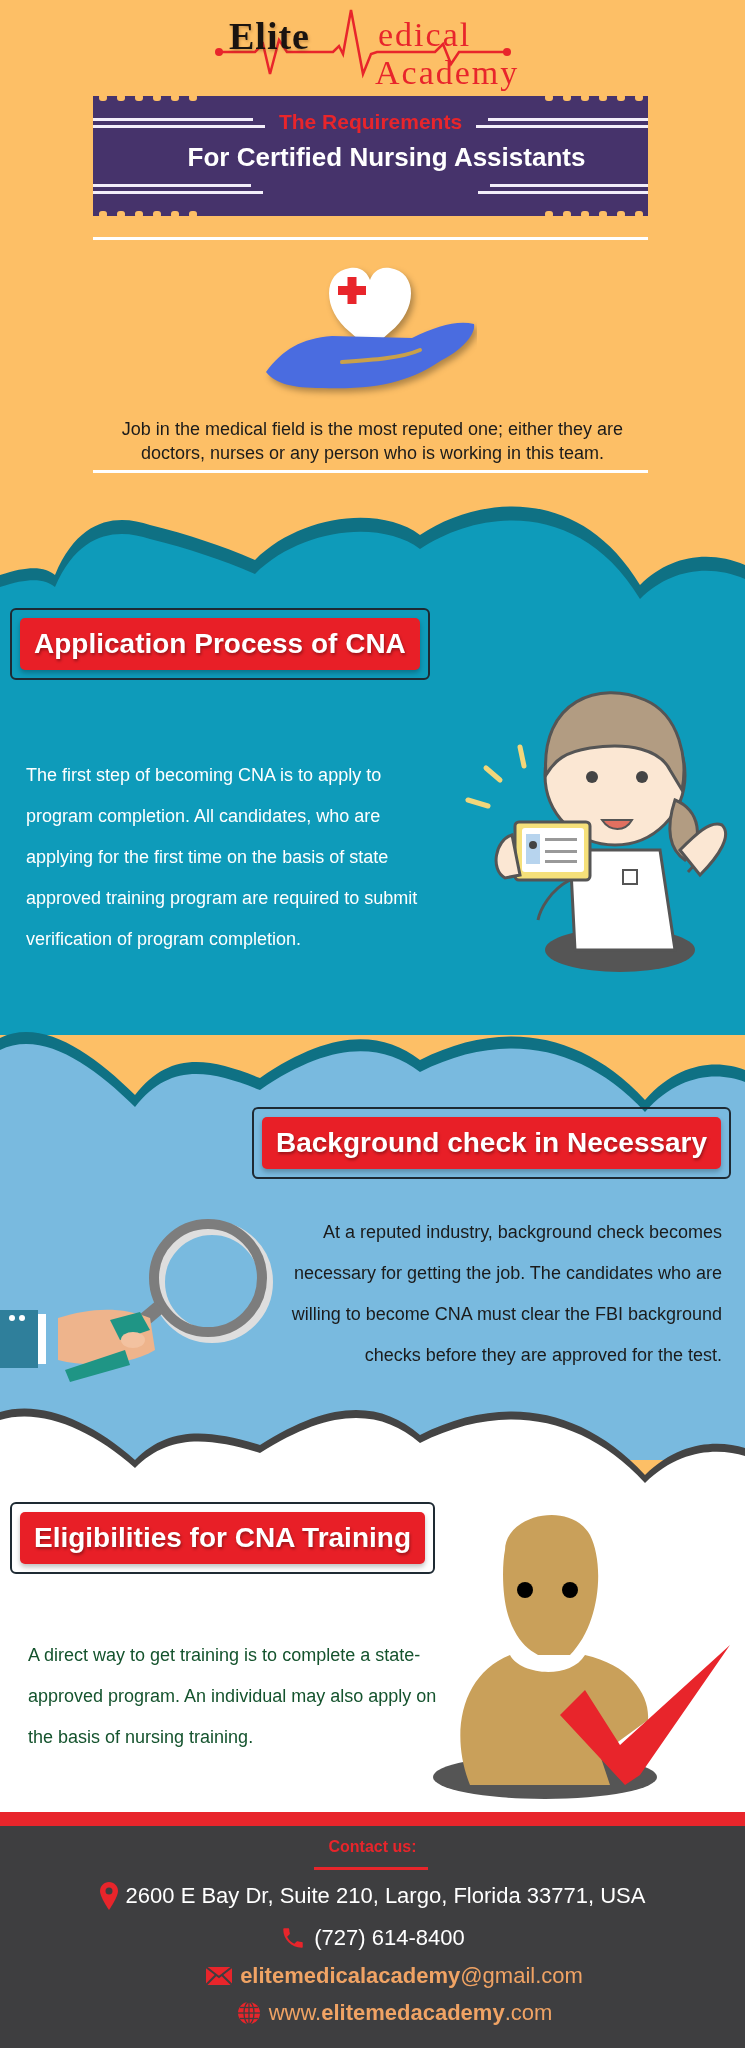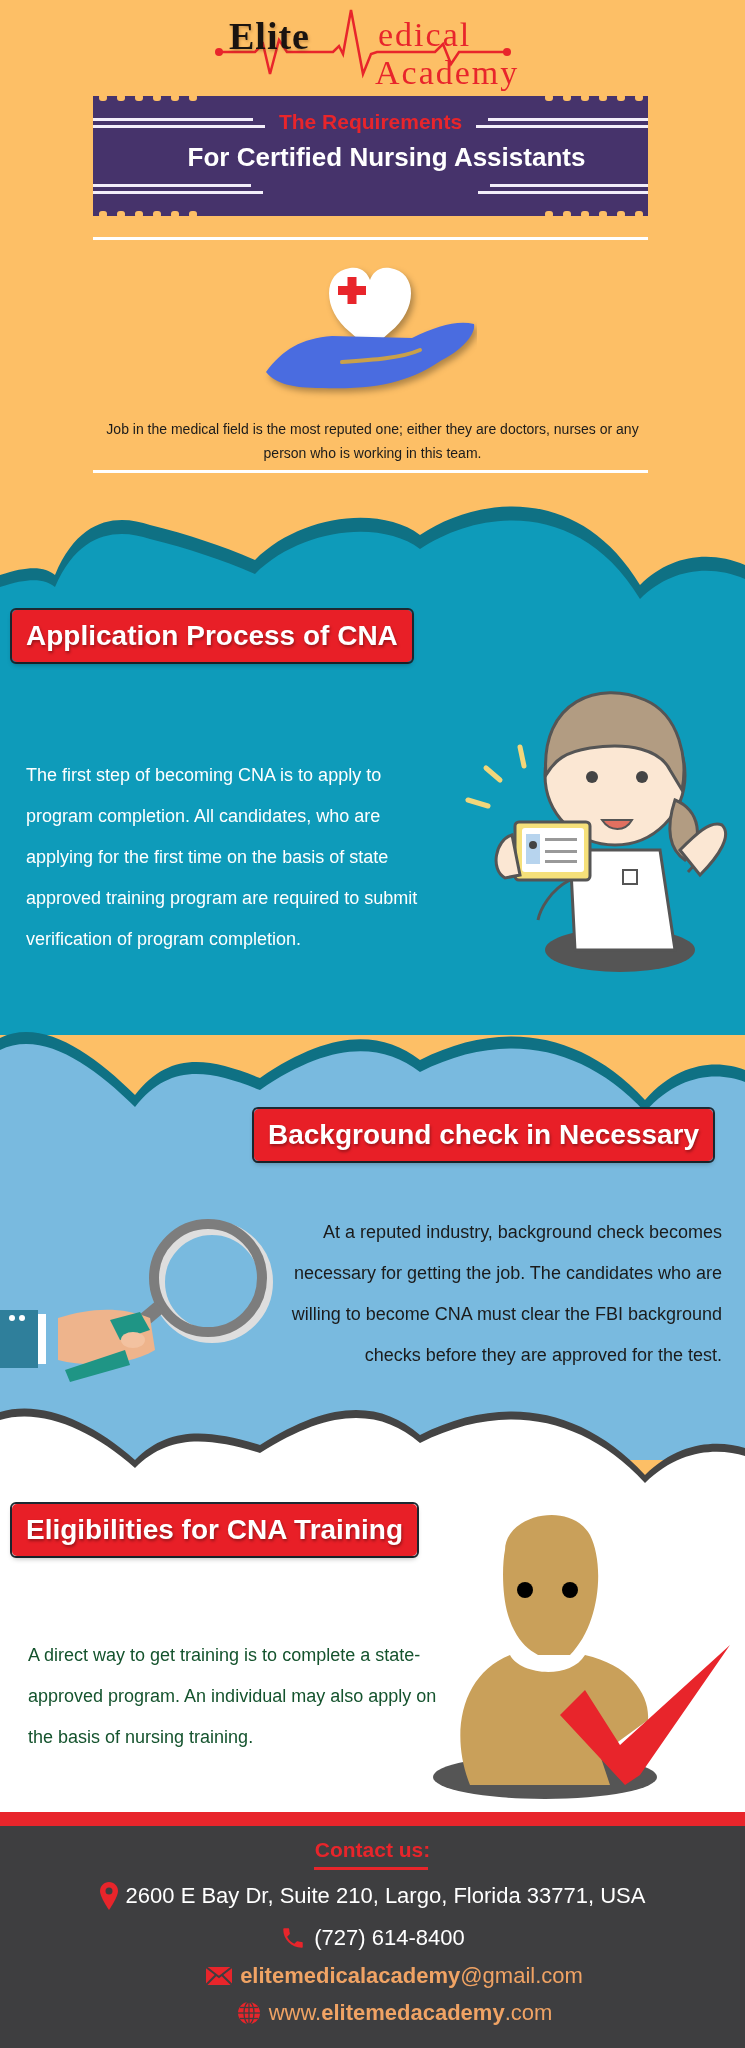--- a/index.html
+++ b/index.html
@@ -16,31 +16,31 @@
 
     
     .banner { left: 93px; top: 94px; width: 555px; height: 124px; background: #46336b; }
     .banner .teeth { position: absolute; left: 0; width: 100%; height: 10px; }
     .banner-sub { position: absolute; left: 0; width: 100%; top: 16px; text-align: center; color: #e8252b; font-size: 21px; font-weight: bold; }
     .banner-title { position: absolute; left: 0; width: 100%; top: 48px; text-align: center; color: #ffffff; font-size: 26px; font-weight: bold; margin-left: 16px; }
     .banner-line { position: absolute; height: 3px; background: #f3eefa; }
 
     .white-rule { background: #ffffff; height: 3px; }
 
-    .intro-text { left: 95px; top: 417px; width: 555px; text-align: center; font-size: 14px; line-height: 24px; color: #1b1b1b; }
-
-    
-    .sec-title { position: absolute; border: 2px solid #1e2a33; border-radius: 6px; padding: 0; }
+    .intro-text { left: 95px; top: 417px; width: 555px; text-align: center; font-size: 18px; line-height: 24px; color: #1b1b1b; }
+
+    
+    .sec-title { position: absolute; border: 2px solid #1e2a33; border-radius: 6px; padding: 8px; }
     .sec-title .inner { background: #e81f27; border-radius: 5px; color: #fff; font-weight: bold; font-size: 28px; padding: 10px 14px; white-space: nowrap; text-shadow: 1px 2px 3px rgba(0,0,0,0.35); box-shadow: 0 3px 5px rgba(0,0,0,0.25); }
     .body-text { font-size: 18px; line-height: 41px; }
 
     
     .footer { left: 0; top: 1812px; width: 745px; height: 236px; background: #3e3e40; }
     .footer-bar { position: absolute; left: 0; top: 0; width: 100%; height: 14px; background: #e8252b; }
-    .contact-head { position: absolute; left: 0; width: 100%; top: 26px; text-align: center; color: #e8252b; font-size: 21px; font-weight: bold; }
+    .contact-head { position: absolute; left: 0; width: 100%; top: 26px; text-align: center; color: #e8252b; font-size: 16px; font-weight: bold; }
     .contact-underline { position: absolute; left: 314px; top: 55px; width: 114px; height: 3px; background: #e8252b; }
     .contact-row { position: absolute; left: 0; width: 100%; text-align: center; font-size: 22px; color: #ffffff; display: flex; justify-content: center; align-items: center; gap: 8px; }
     .orange { color: #f0a364; padding-left: 44px; }
     .orange b { font-weight: bold; }
   </style>
 </head>
 <body>
 
 <div class="page">
 

